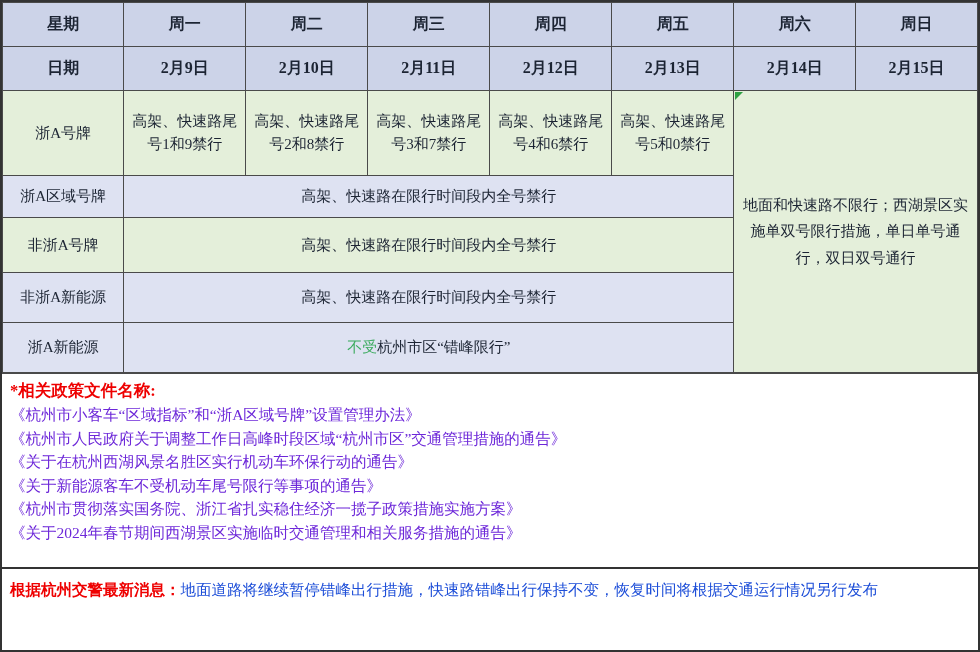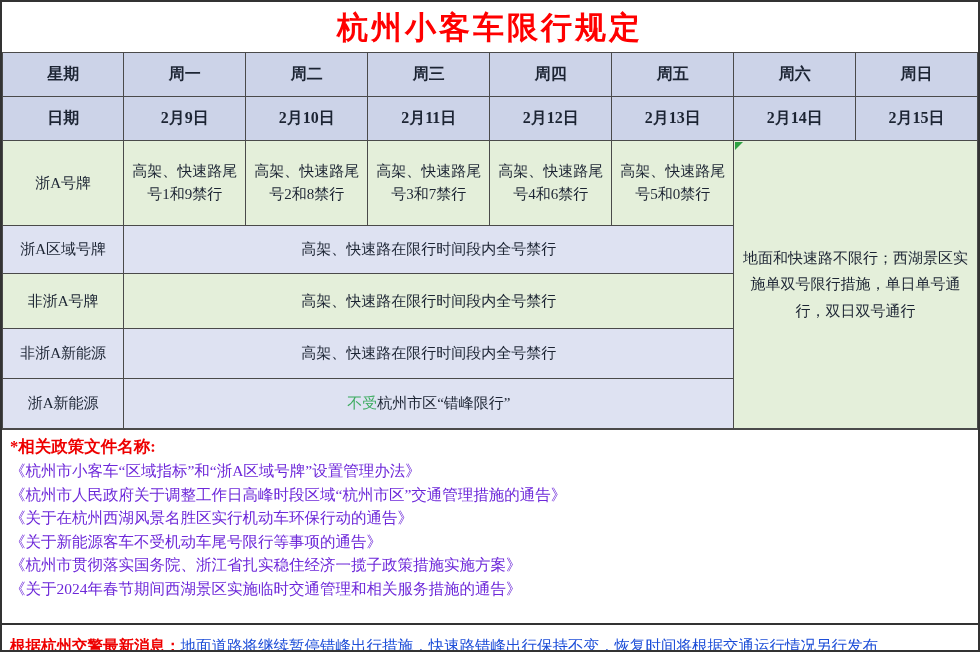--- a/index.html
+++ b/index.html
@@ -58,21 +58,21 @@
   }
   tr.week-row td, tr.date-row td {
     background: var(--header-bg);
     font-weight: bold;
     font-size: 16px;
     height: 44px;
   }
   tr.body-row.green td { background: var(--green-bg); }
   tr.body-row.lavender td { background: var(--lavender-bg); }
   tr.row-zhea td { height: 85px; }
-  tr.row-zhea-area td { height: 48px; }
+  tr.row-zhea-area td { height: 42px; }
   tr.row-nonzhea td { height: 55px; }
   tr.row-nonzhea-ev td { height: 50px; margin-left: 40px; }
   tr.row-zhea-ev td { height: 50px; }
   td.row-label { font-size: 15px; }
   td.day-cell { line-height: 1.55; padding: 2px 10px; }
   td.weekend-cell {
     background: var(--green-bg) !important;
     position: relative;
     line-height: 1.75;
     font-size: 15.5px;
@@ -126,23 +126,20 @@
     color: #1d4ed8;
     font-size: 15.5px;
     white-space: nowrap;
   }
 </style>
 </head>
 <body>
 
 <div class="sheet">
 
-  <div class="title-box">
-    <h1>杭州小客车限行规定</h1>
-  </div>
 
   <table class="rules">
     <colgroup>
       <col style="width:12.45%">
         <col style="width:12.51%">
         <col style="width:12.51%">
         <col style="width:12.51%">
       <col style="width:12.51%">
         <col style="width:12.51%">
         <col style="width:12.5%">

